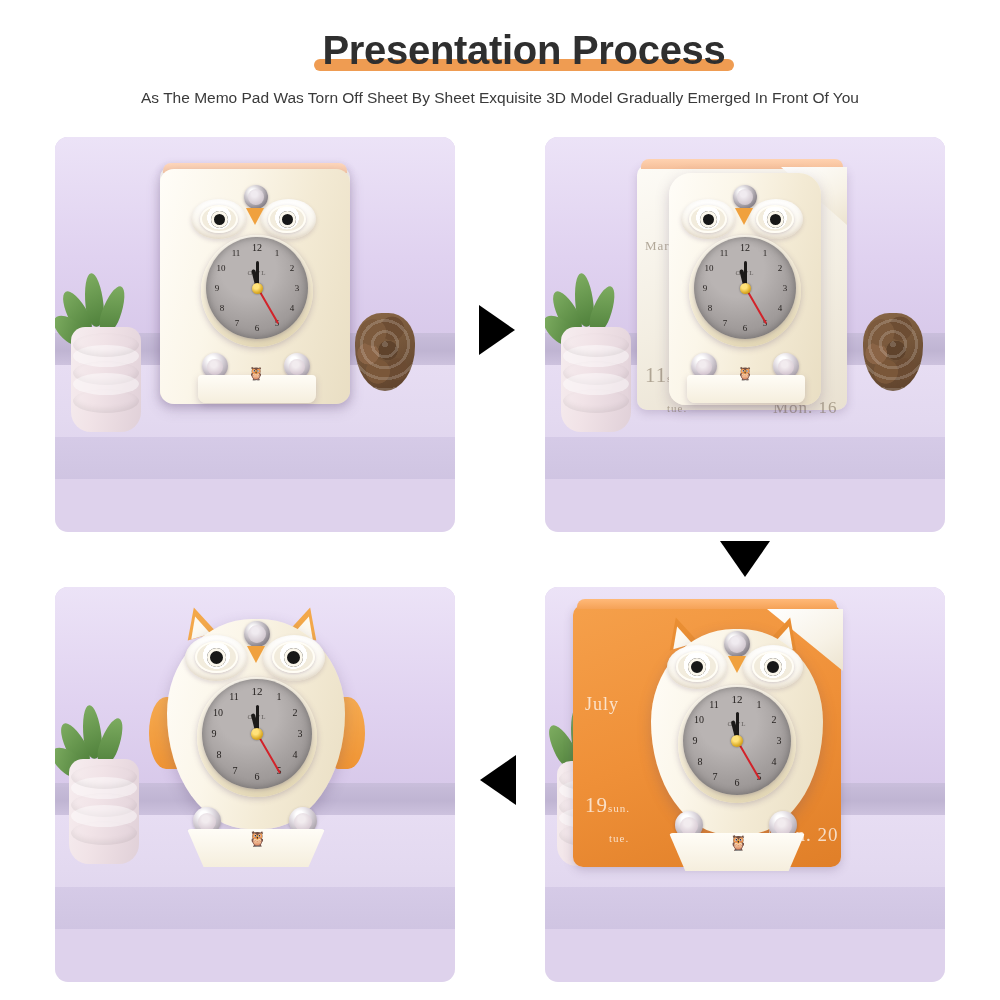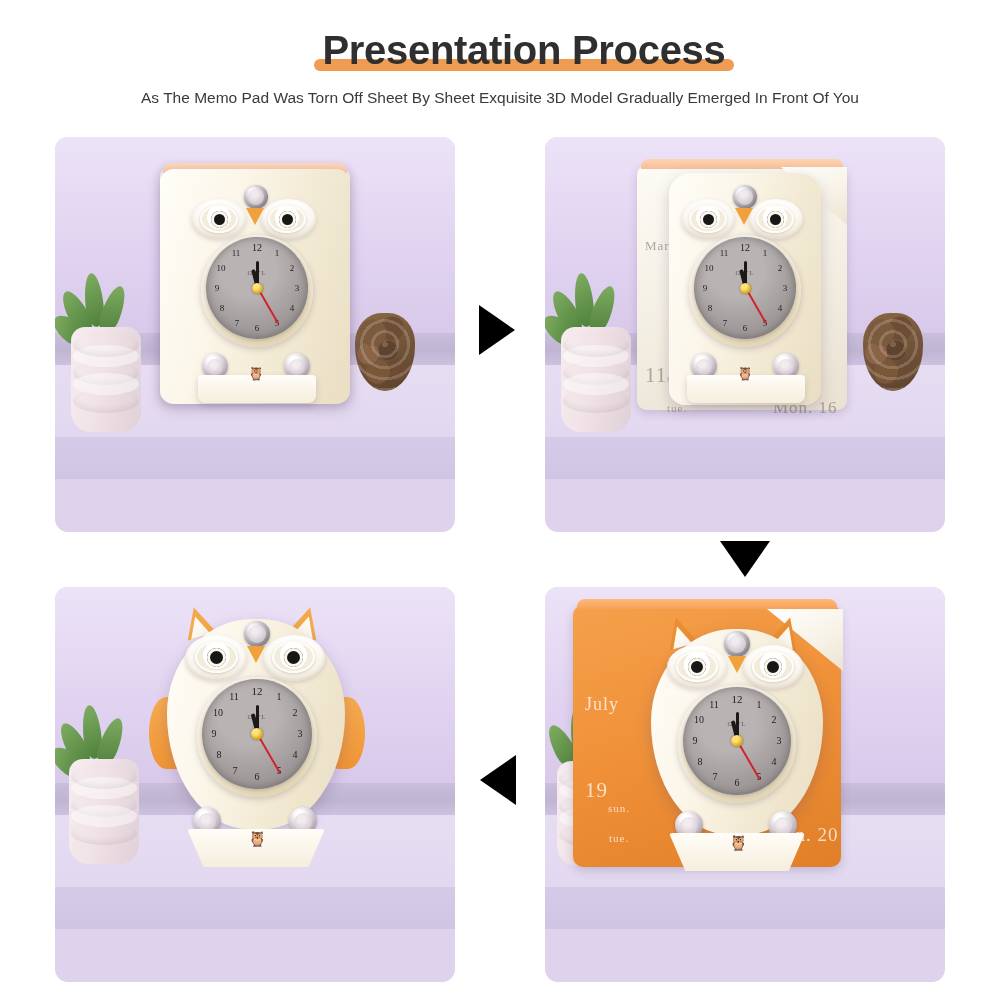--- a/index.html
+++ b/index.html
@@ -687,21 +687,21 @@
           </div>
         </div>
 
         <div class="memo memo-orange" style="left:28px; top:18px; width:268px; height:262px;"></div>
         <div class="memo" style="left:32px; top:12px; width:260px; height:10px; background:linear-gradient(180deg,#ffb978,#f5a257); border-radius:8px 8px 0 0;"></div>
 
         <div class="flap" style="left:222px; top:22px; width:76px; height:62px;
                     clip-path: polygon(100% 0, 100% 100%, 0 0);"></div>
 
         <div class="memo-text light mt-small" style="left:40px; top:77px; font-size:18px;margin-top:31px;">July</div>
-        <div class="memo-text light mt-big" style="left:40px; top:193px;">19</div>
+        <div class="memo-text light mt-big" style="left:40px; top:208px;">19</div>
         <div class="memo-text light mt-small" style="left:63px; top:216px;">sun.</div>
         <div class="memo-text light mt-small" style="left:64px; top:246px;">tue.</div>
         <div class="memo-text light mt-big" style="left:222px; top:238px; font-size:19px;">Mon. 20</div>
 
         <div class="clock-unit" style="left:92px; top:22px; width:210px; height:290px;">
 
           <div class="ear" style="left:28px; top:8px; transform:rotate(-16deg); border-bottom-color:#e98e33;"></div>
           <div class="ear-in" style="left:33px; top:17px; transform:rotate(-16deg);"></div>
           <div class="ear" style="left:134px; top:8px; transform:rotate(16deg); border-bottom-color:#e98e33;"></div>
           <div class="ear-in" style="left:139px; top:17px; transform:rotate(16deg);"></div>

